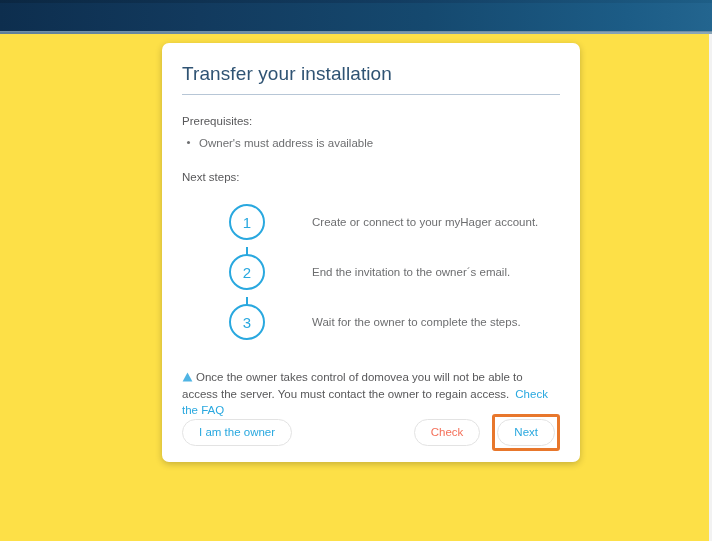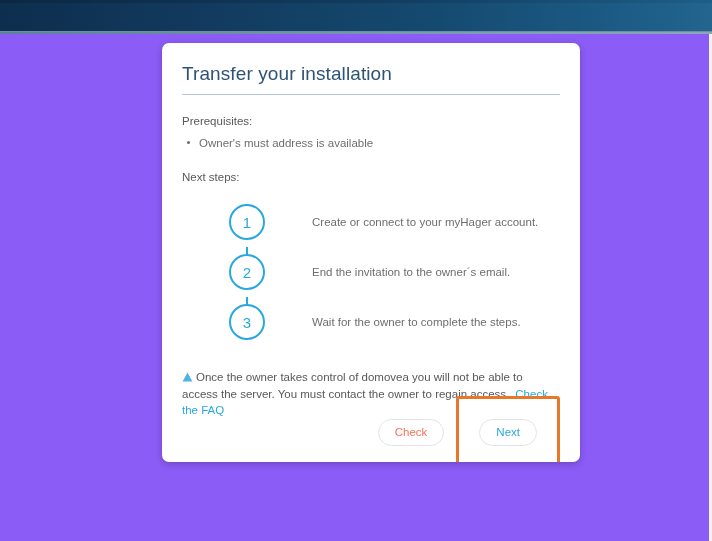--- a/index.html
+++ b/index.html
@@ -12,21 +12,21 @@
     overflow: hidden;
     background: #ffffff;
     font-family: "Liberation Sans", sans-serif;
     -webkit-font-smoothing: antialiased;
   }
 
   #app {
     position: relative;
     width: 712px;
     height: 541px;
-    background: #8b5cf6;
+    background: #fde047;
     overflow: hidden;
   }
 
   
   .topbar {
     position: absolute;
     left: 0;
     top: 0;
     width: 712px;
     height: 32px;
@@ -218,21 +218,21 @@
     box-sizing: border-box;
   }
   .btn-owner { color: #29a8df; min-width: 102px; }
   .btn-cancel { color: #f4705a; min-width: 58px; }
   .btn-next { color: #29a8df; min-width: 52px; }
 
   .spacer { flex: 1; }
 
   .next-focus {
     border: 3px solid #e8772c;
-    padding: 20px;
+    padding: 2px;
     border-radius: 3px;
     display: inline-flex;
     margin-left: 12px;
     box-sizing: border-box;
     justify-content: flex-end;
   }
 </style>
 </head>
 <body>
 
@@ -288,20 +288,21 @@
         <span class="warn-icon">
           <svg width="11" height="10" viewBox="0 0 11 10" aria-hidden="true">
             <path d="M5.5 0.6 L10.4 9.4 L0.6 9.4 Z" fill="#4fb4e4"></path>
           </svg>
         </span><span>Once the owner takes control of domovea you will not be able to access the server. You must contact the owner to regain access.</span><a class="faq-link" href="#">Check the FAQ</a>
       </div>
 
     </div>
 
     <div class="footer">
+      <button class="btn btn-owner">I am the owner</button>
       <div class="spacer"></div>
       <button class="btn btn-cancel">Check</button>
       <span class="next-focus">
         <button class="btn btn-next">Next</button>
       </span>
     </div>
 
   </div>
 </div>
 

